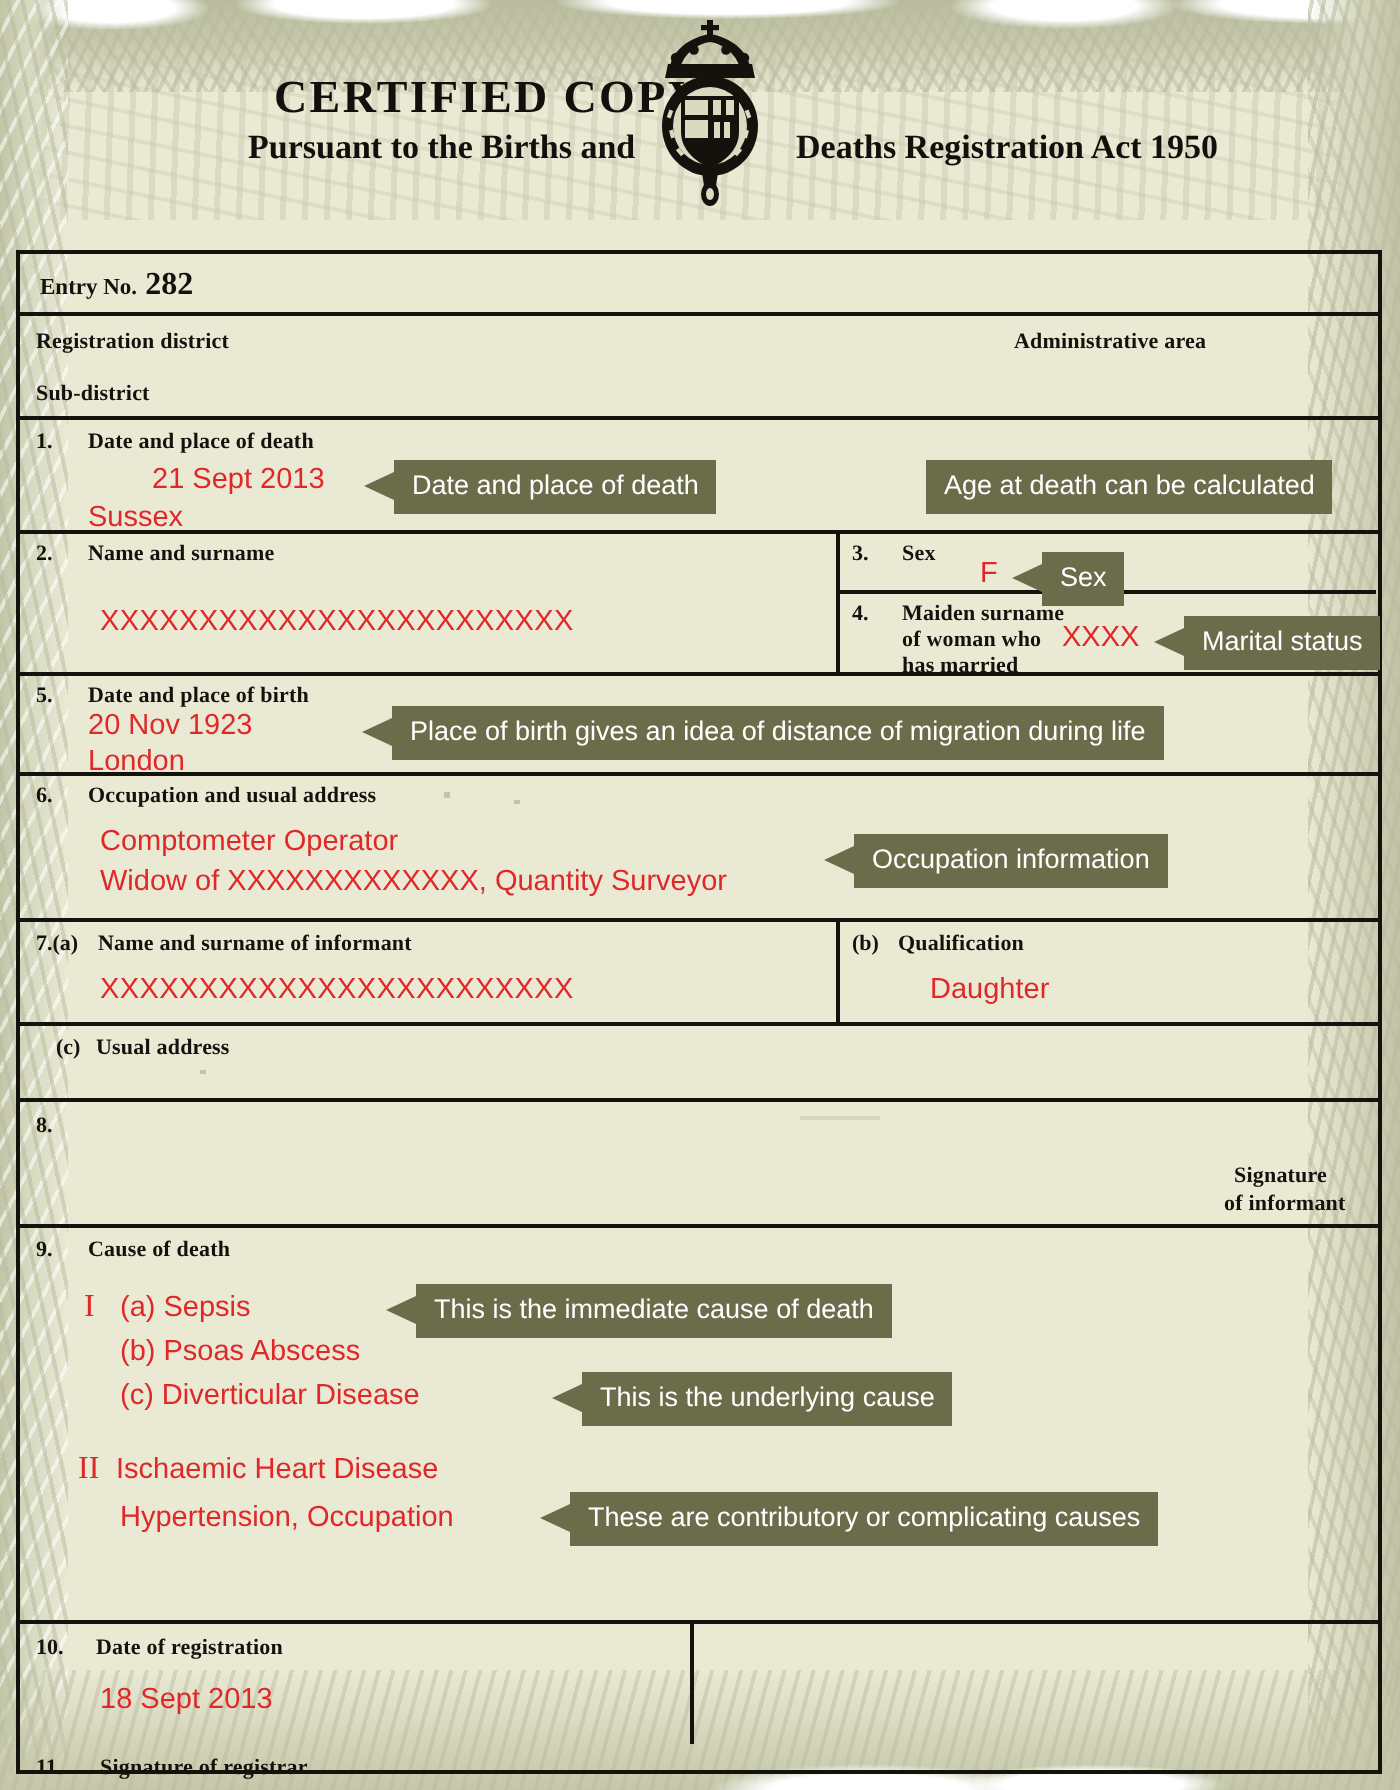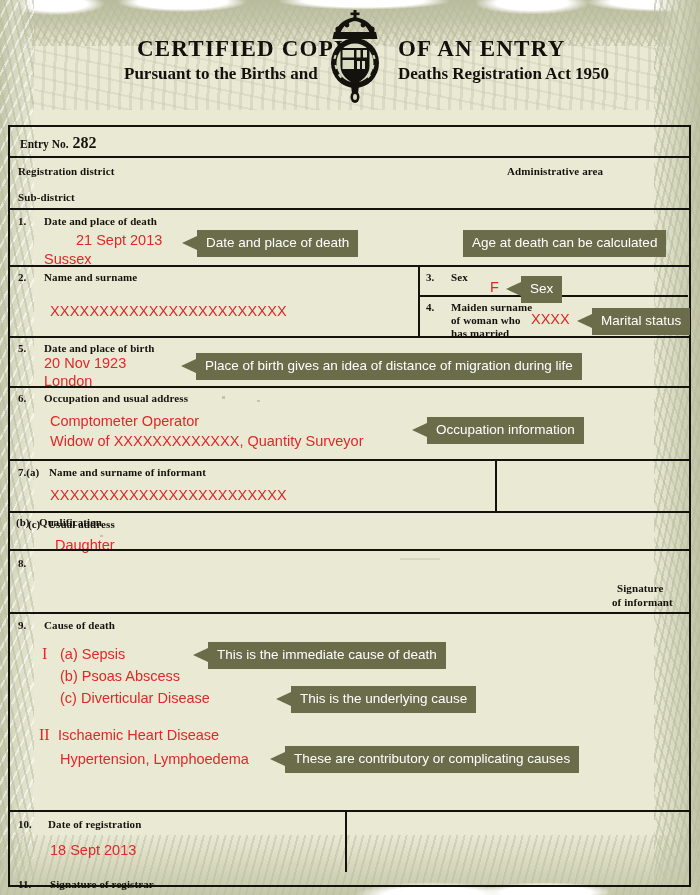--- a/index.html
+++ b/index.html
@@ -196,21 +196,20 @@
   <div class="grunge grunge-right"></div>
   <div class="grunge grunge-bottom"></div>
   <div class="speck" style="left:222px;top:396px;width:3px;height:3px;"></div>
   <div class="speck" style="left:257px;top:400px;width:3px;height:2px;"></div>
   <div class="speck" style="left:100px;top:535px;width:3px;height:2px;"></div>
   <div class="speck" style="left:322px;top:699px;width:3px;height:3px;"></div>
   <div class="speck" style="left:400px;top:558px;width:40px;height:2px;opacity:.5;"></div>
 
   <div id="masthead">
     <div class="mast-text" id="mast-l1">CERTIFIED COPY</div>
-    <div class="mast-text" id="mast-r1">OF AN ENTRY</div>
     <div class="mast-text" id="mast-l2">Pursuant to the Births and</div>
     <div class="mast-text" id="mast-r2">Deaths Registration Act 1950</div>
 
     <svg id="crest" viewBox="0 0 66 98">
       <g fill="#14120d">
 
         <rect x="31.5" y="2" width="3" height="9"></rect>
         <rect x="28.5" y="4.5" width="9" height="2.6"></rect>
 
         <path d="M33 9 C22 11 15 17 13 25 L18 26 C20 19 26 14 33 13 C40 14 46 19 48 26 L53 25 C51 17 44 11 33 9 Z"></path>
@@ -309,21 +308,21 @@
 
     <div class="row bb" style="height:73px;">
       <div class="num abs" style="left:8px;top:4px;">6.</div>
       <div class="lbl abs" style="left:34px;top:4px;">Occupation and usual address</div>
       <div class="ink abs" style="left:40px;top:25px;">Comptometer Operator</div>
       <div class="ink abs" style="left:40px;top:45px;">Widow of XXXXXXXXXXXXX, Quantity Surveyor</div>
       <div class="callout tail-left" style="left:417px;top:29px;">Occupation information</div>
     </div>
 
     <div class="row bb" style="height:52px;">
-      <div class="cell br" style="width:487px;">
+      <div class="cell br" style="width:410px;">
         <div class="num abs" style="left:8px;top:5px;">7.(a)</div>
         <div class="lbl abs" style="left:39px;top:5px;">Name and  surname of informant</div>
         <div class="ink abs" style="left:40px;top:26px;letter-spacing:.2px;">XXXXXXXXXXXXXXXXXXXXXXXX</div>
       </div>
       <div class="cell" style="width:268px;">
         <div class="num abs" style="left:6px;top:5px;">(b)</div>
         <div class="lbl abs" style="left:29px;top:5px;">Qualification</div>
         <div class="ink abs" style="left:45px;top:26px;">Daughter</div>
       </div>
     </div>
@@ -343,21 +342,21 @@
       <div class="num abs" style="left:8px;top:5px;">9.</div>
       <div class="lbl abs" style="left:34px;top:5px;">Cause of death</div>
 
       <div class="roman abs" style="left:32px;top:31px;">I</div>
       <div class="ink abs" style="left:50px;top:32px;">(a) Sepsis</div>
       <div class="ink abs" style="left:50px;top:54px;">(b) Psoas Abscess</div>
       <div class="ink abs" style="left:50px;top:76px;">(c) Diverticular Disease</div>
 
       <div class="roman abs" style="left:29px;top:112px;">II</div>
       <div class="ink abs" style="left:48px;top:113px;">Ischaemic Heart Disease</div>
-      <div class="ink abs" style="left:50px;top:137px;">Hypertension, Lymphoedema</div>
+      <div class="ink abs" style="left:50px;top:137px;">Hypertension, Occupation</div>
 
       <div class="callout tail-left" style="left:198px;top:28px;">This is the immediate cause of death</div>
       <div class="callout tail-left" style="left:281px;top:72px;">This is the underlying cause</div>
       <div class="callout tail-left" style="left:275px;top:132px;">These are contributory or complicating causes</div>
     </div>
 
     <div class="row" style="height:60px;">
       <div class="cell br" style="width:337px;">
         <div class="num abs" style="left:8px;top:6px;">10.</div>
         <div class="lbl abs" style="left:38px;top:6px;">Date of registration</div>

